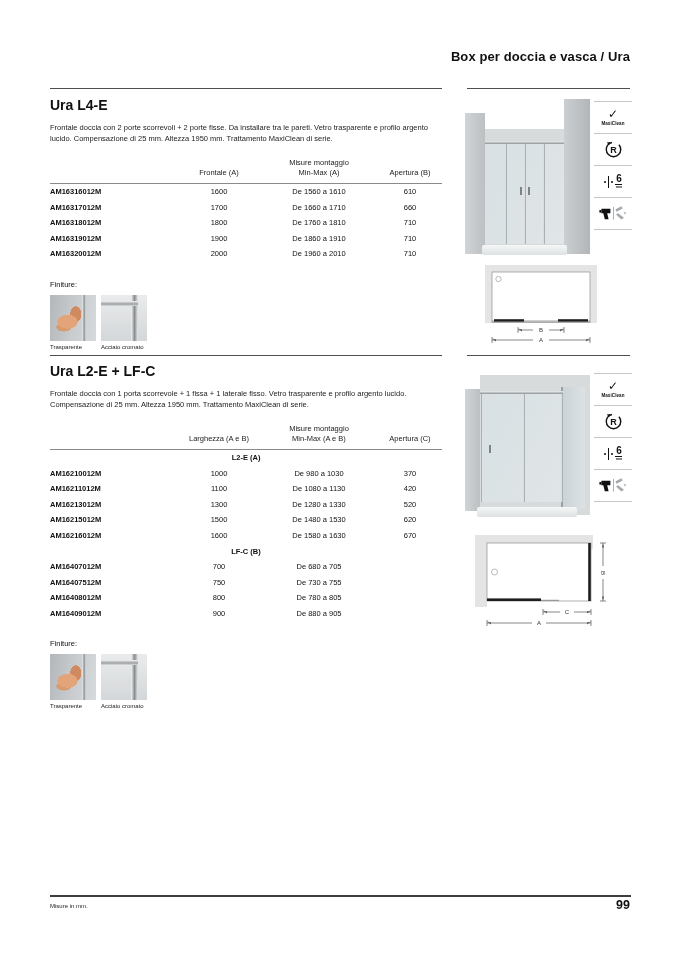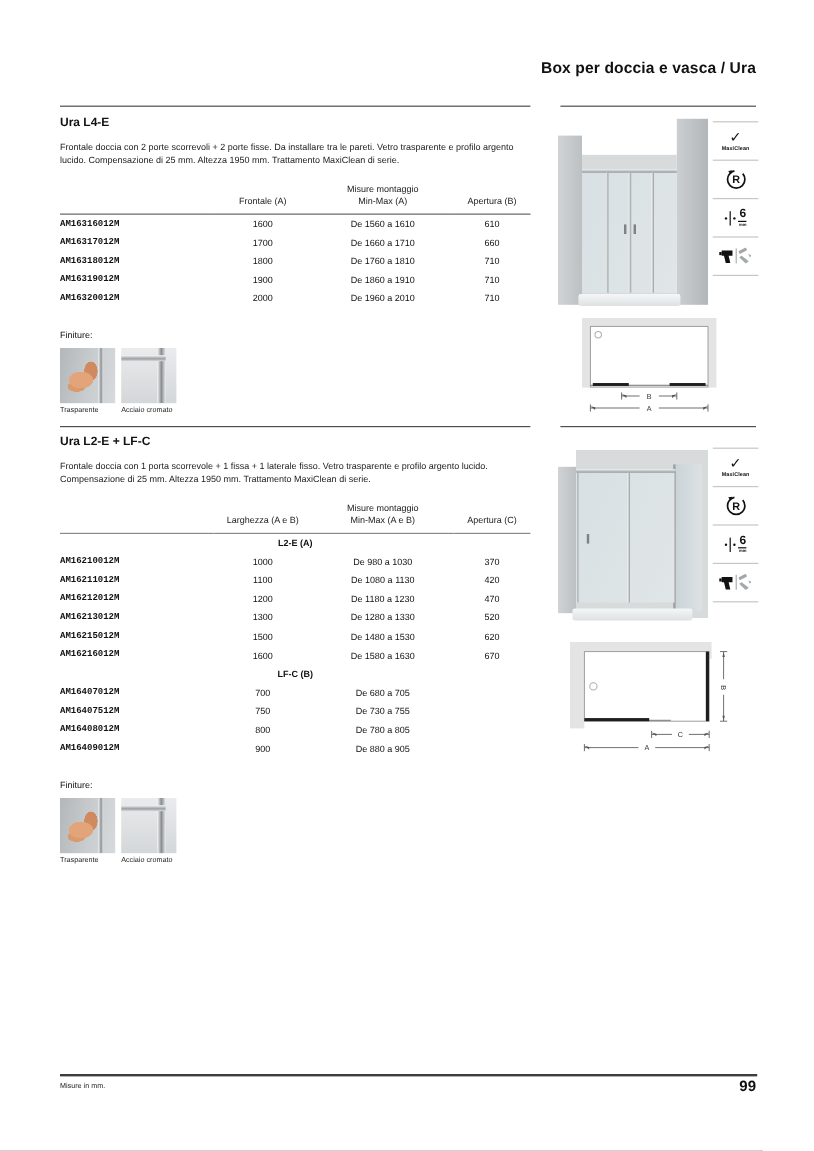--- a/index.html
+++ b/index.html
@@ -13,29 +13,29 @@
   .rule { position:absolute; height:1px; background:#4f4f4f; }
   .rule.hdr-left  { top:88px;  left:50px;  width:392px; }
   .rule.hdr-right { top:88px;  left:467px; width:163px; }
   .rule.sec-left  { top:355px; left:50px;  width:392px; }
   .rule.sec-right { top:355px; left:467px; width:163px; }
 
   
   .main-col { position:absolute; left:50px; width:392px; }
   #section1 { top:97px; }
   #section2 { top:363px; }
-  .sec-title { font-size:10px; font-weight:bold; }
+  .sec-title { font-size:14px; font-weight:bold; }
   .sec-desc  { font-size:7.5px; line-height:1.5; margin-top:9px; color:#1c1c1c; }
 
   table.spec { border-collapse:collapse; width:100%; font-size:7.5px; margin-top:13px; table-layout:fixed; }
   table.spec thead th { font-weight:normal; text-align:center; vertical-align:bottom;
     padding:0 0 5px 0; border-bottom:1px solid #8a8a8a; line-height:1.35; color:#222; }
   table.spec thead th:first-child { text-align:left; }
   table.spec tbody td { height:15.6px; text-align:center; padding:0; vertical-align:middle; }
-  table.spec tbody td.cell-code { text-align:left; font-weight:bold;font-family:Liberation Mono, monospace; }
+  table.spec tbody td.cell-code { text-align:left; font-weight:bold; }
   table.spec tbody td.group { text-align:center; font-weight:bold; }
 
   .finishes { margin-top:18px; }
   .fin-label { font-size:7.5px; }
   .swatches { display:flex; gap:5px; margin-top:6px; }
   .swatch { width:46px; }
   .swatch-img { width:46px; height:46px; position:relative; overflow:hidden; }
   .swatch-img.transparent {
     background:
       radial-gradient(ellipse 16px 11px at 38% 58%, #e2a478 62%, rgba(226,164,120,0) 64%),
@@ -208,26 +208,20 @@
             <td class="cell-code">AM16210012M</td>
             <td class="cell-width">1000</td>
             <td class="cell-range">De 980 a 1030</td>
             <td class="cell-opening">370</td>
           </tr>
           <tr>
             <td class="cell-code">AM16211012M</td>
             <td class="cell-width">1100</td>
             <td class="cell-range">De 1080 a 1130</td>
             <td class="cell-opening">420</td>
-          </tr>
-          <tr>
-            <td class="cell-code">AM16212012M</td>
-            <td class="cell-width">1200</td>
-            <td class="cell-range">De 1180 a 1230</td>
-            <td class="cell-opening">470</td>
           </tr>
           <tr>
             <td class="cell-code">AM16213012M</td>
             <td class="cell-width">1300</td>
             <td class="cell-range">De 1280 a 1330</td>
             <td class="cell-opening">520</td>
           </tr>
           <tr>
             <td class="cell-code">AM16215012M</td>
             <td class="cell-width">1500</td>

